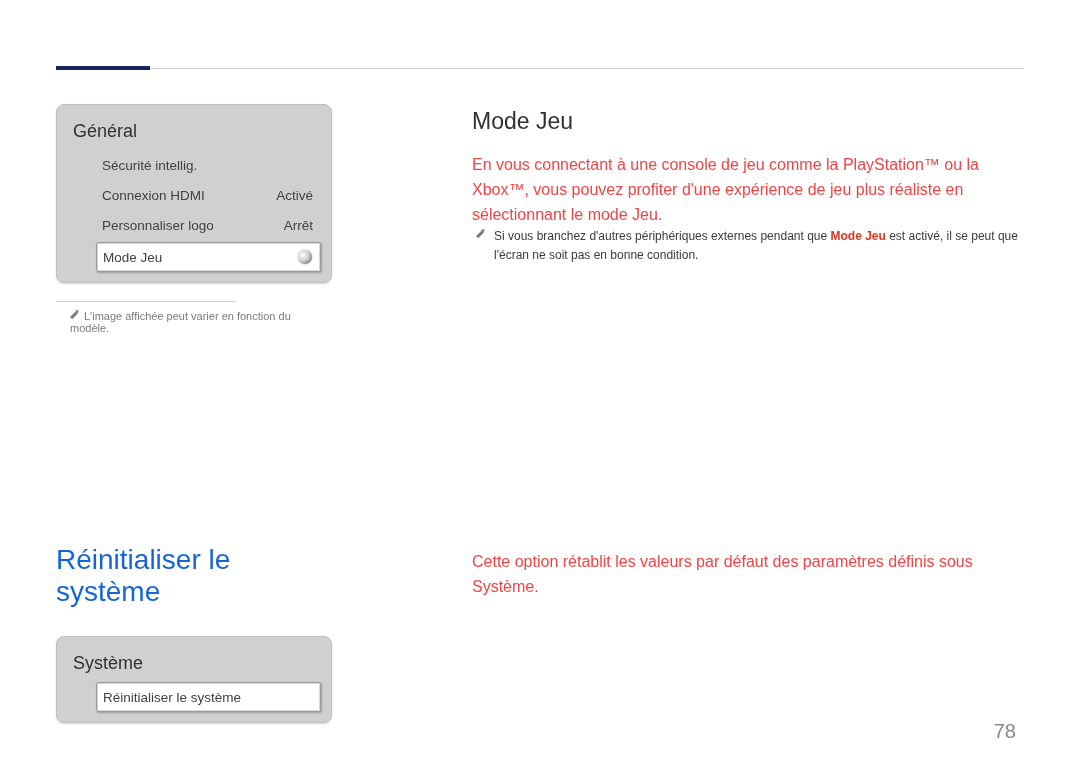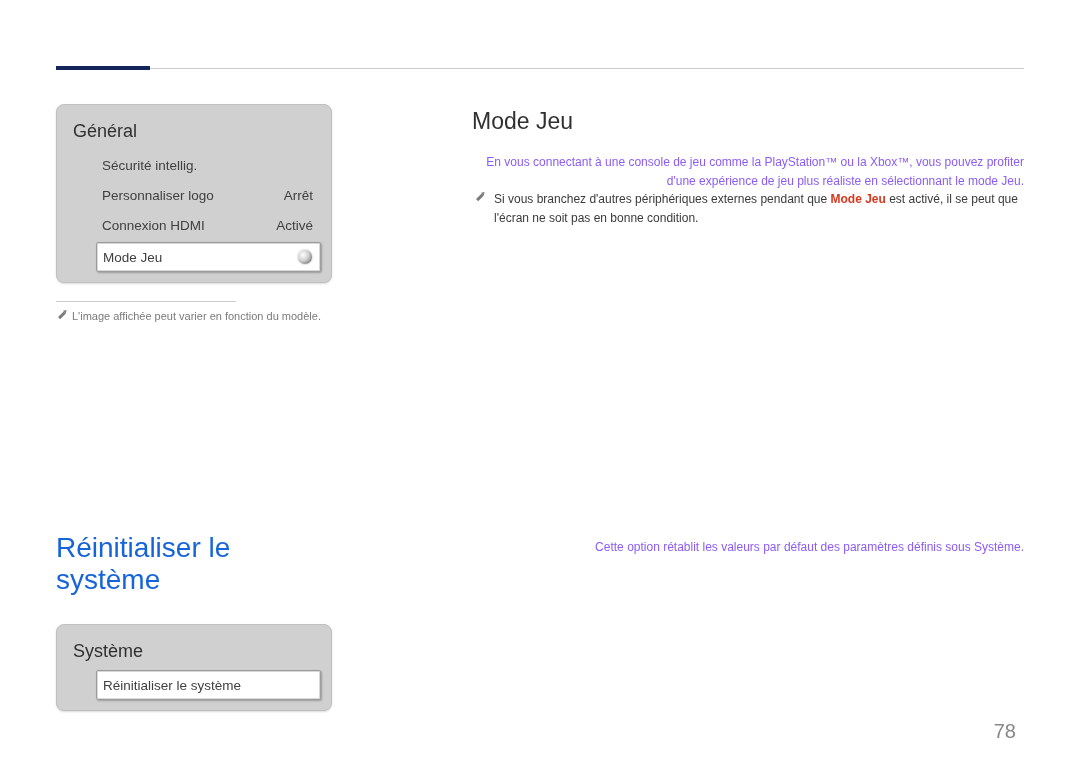--- a/index.html
+++ b/index.html
@@ -12,27 +12,27 @@
   .rightcol { flex: 1; padding-top: 4px; }
 
   .panel { background: #d0d0d0; border: 1px solid #bfbfbf; border-radius: 8px; padding: 10px 10px 10px 10px; box-shadow: 0 1px 2px rgba(0,0,0,0.15); }
   .panel-title { font-size: 18px; margin: 6px 0 8px 6px; color: #303030; }
   .row { display: flex; align-items: center; justify-content: space-between; height: 30px; padding: 0 8px 0 6px; font-size: 13.5px; color: #404040; margin-left: 29px; }
   .row-sel { background: #fff; border: 1px solid #9c9c9c; border-radius: 2px; box-shadow: inset 0 0 0 1px #d8d8d8, 1px 1px 2px rgba(0,0,0,0.25); margin-top: 2px; }
   .radio-dot { width: 14px; height: 14px; border-radius: 50%; background: radial-gradient(circle at 35% 35%, #fefefe 0%, #cfcfcf 45%, #7c7c7c 80%); box-shadow: 0 0 2px rgba(0,0,0,0.4); display: inline-block; }
   .radio-dot.on { background: radial-gradient(circle at 35% 35%, #9bffb8 0%, #1fbd52 50%, #0c6e2d 85%); }
 
   .thin-sep { border: none; border-top: 1px solid #ccc; margin: 18px 0 8px 0; width: 180px; }
-  .note { font-size: 11px; color: #7a7a7a; margin-left: 2px; }
+  .note { font-size: 11px; color: #7a7a7a; margin-left: 14px; }
   .pen-icon { display:inline-block; width:10px; height:10px; transform: rotate(-45deg); position: relative; margin-right:4px; }
   .pen-icon::before { content:""; position:absolute; left:0; top:3px; width:8px; height:3px; background:#7a7a7a; }
   .pen-icon::after { content:""; position:absolute; left:8px; top:2px; width:0; height:0; border-left:3px solid #7a7a7a; border-top:2.5px solid transparent; border-bottom:2.5px solid transparent; }
 
   h2.section { font-size: 23px; font-weight: 500; color: #303030; margin-bottom: 18px; }
-  .body-text { font-size: 12px; line-height: 1.55; color: #8b5cf6; text-align: right; }
+  .body-text { font-size: 16px; line-height: 1.55; color: #ef4444; }
   .bullet-line { margin-top: 10px; font-size: 12.5px; }
   .bullet-dot { display:inline-block; width:3px; height:3px; background:#3a3a3a; vertical-align: middle; margin: 0 8px 2px 8px; }
   .red { color: #d53a20; }
   .bold { font-weight: 600; }
   .note2 { font-size: 12px; color: #3a3a3a; margin-top: 0; line-height: 1.55; padding-left: 22px; position: relative; }
   .note2 .pen-icon { position: absolute; left: 4px; top: 2px; }
 
   .section2 { margin-top: 210px; display: flex; gap: 140px; }
   h1.reset-title { font-size: 28px; font-weight: 400; color: #1565d8; margin-bottom: 28px; }
   .path-line { font-size: 12px; color: #2b2b2b; margin-bottom: 18px; letter-spacing: 0.1px; }
@@ -60,26 +60,26 @@
 
     <div class="leftcol">
 
       <div class="panel">
         <div class="panel-title">Général</div>
         <div class="row">
           <span>Sécurité intellig.</span>
           <span></span>
         </div>
         <div class="row">
+          <span>Connexion HDMI</span>
+          <span>Activé</span>
+        </div>
+        <div class="row">
           <span>Personnaliser logo</span>
           <span>Arrêt</span>
-        </div>
-        <div class="row">
-          <span>Connexion HDMI</span>
-          <span>Activé</span>
         </div>
         <div class="row row-sel">
           <span>Mode Jeu</span>
           <span class="radio-dot"></span>
         </div>
       </div>
 
       <hr class="thin-sep">
       <div class="note">
         <span class="pen-icon"></span><span>L'image affichée peut varier en fonction du modèle.</span>

